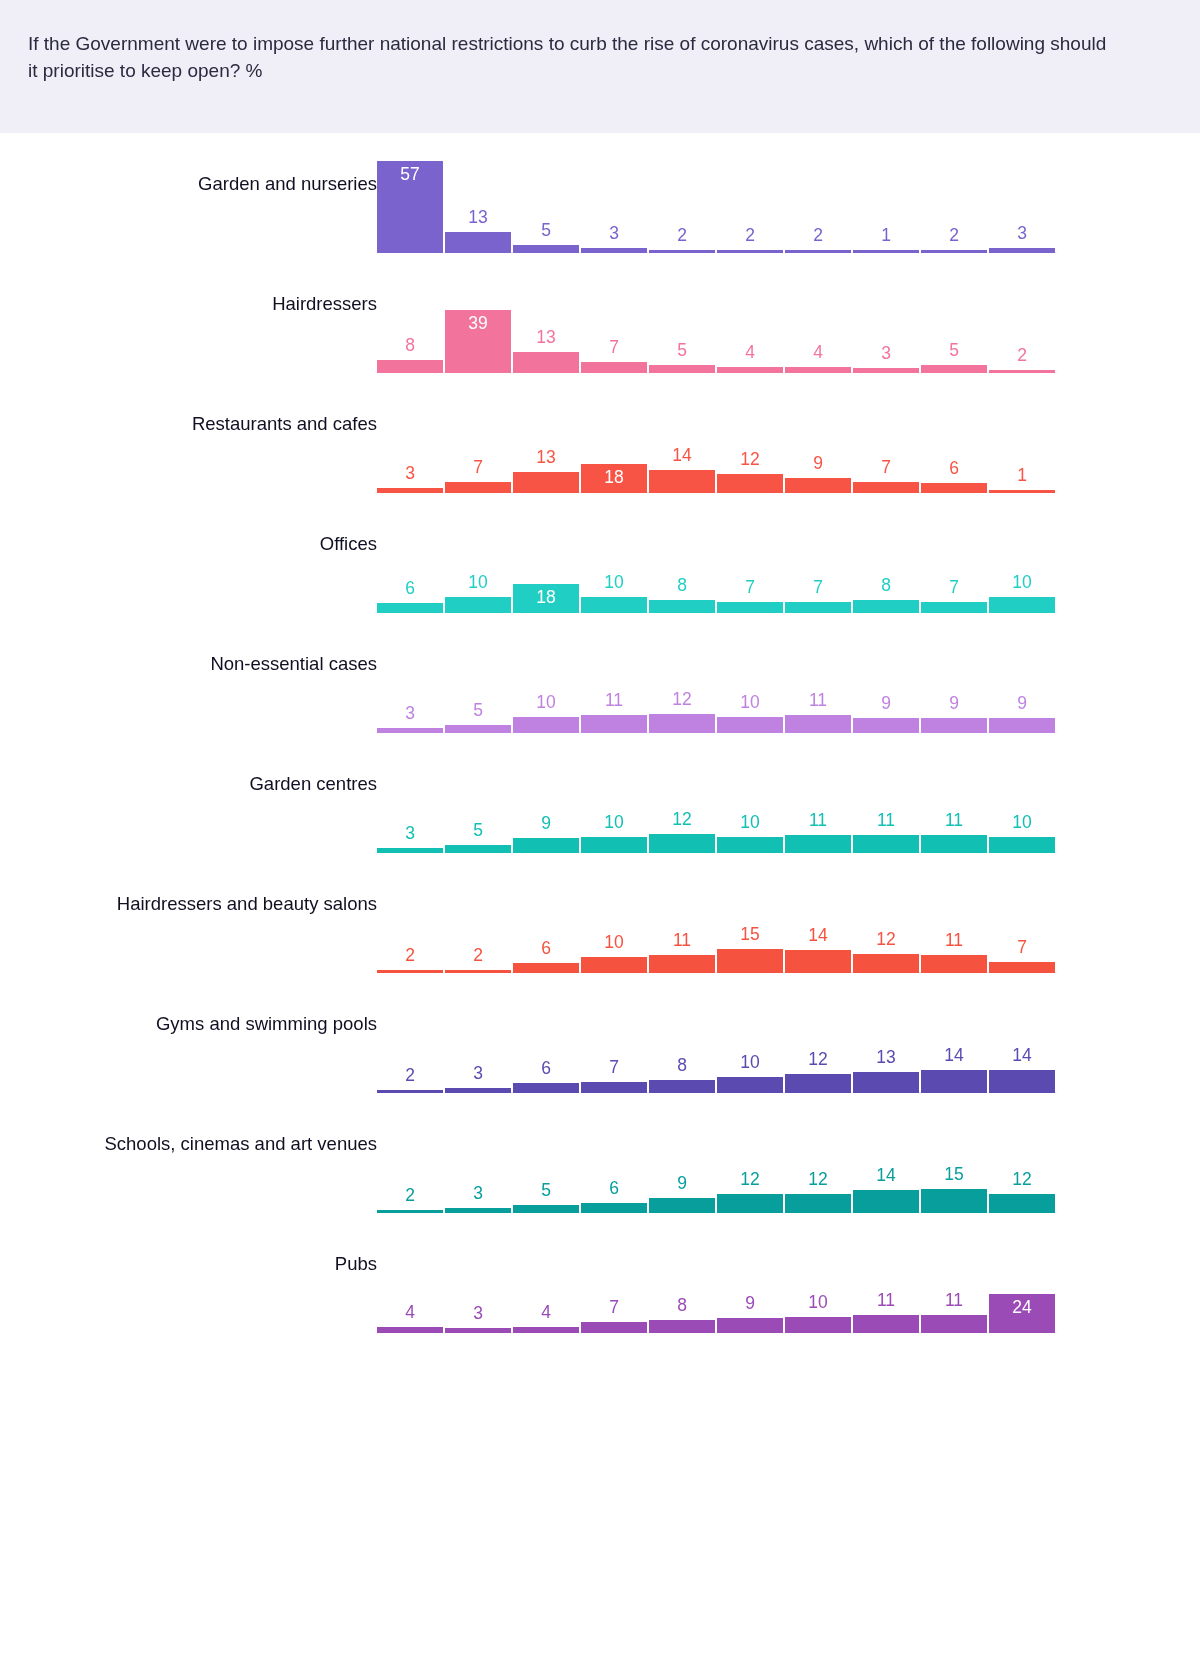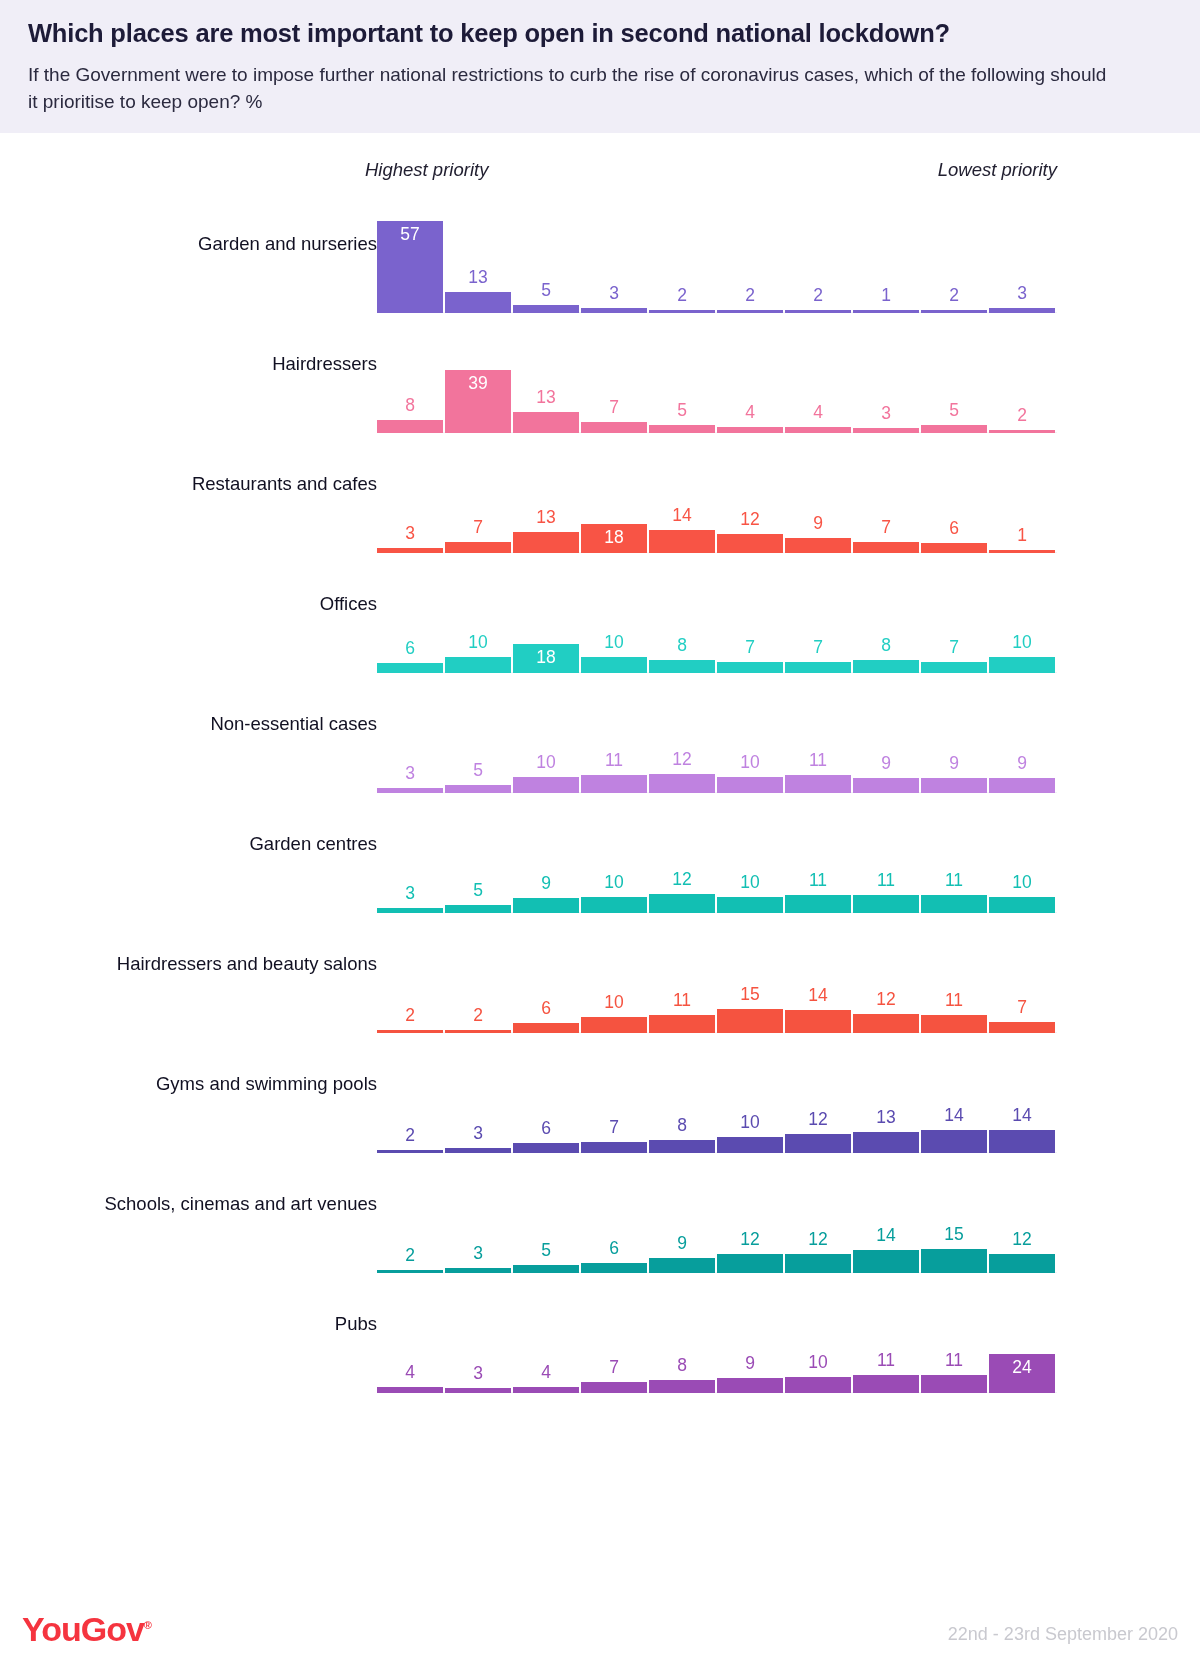--- a/index.html
+++ b/index.html
@@ -151,30 +151,25 @@
     color: #c9c9cf;
     white-space: nowrap;
   }
 </style>
 </head>
 <body>
 
 <div class="page">
 
   <div class="header">
-    <h1>Which places are most important to keep open in second national lockdown?</h1>
     <div class="subtitle">If the Government were to impose further national restrictions to curb the rise of coronavirus cases, which of the following should it prioritise to keep open? %</div>
   </div>
 
   <div class="chart">
 
-    <div class="priority-labels">
-      <span class="priority-highest">Highest priority</span>
-      <span class="priority-lowest">Lowest priority</span>
-    </div>
 
 
     <div class="rows" id="rows">
         <div class="row">
           <div class="row-label">Garden and nurseries</div>
           <div class="plot">
             <div class="baseline"></div>
             <div class="col" style="left: 0px;">
               <div class="bar" style="height: 92px; background: rgb(122, 99, 205);"></div>
               <div class="val inside" style="bottom: 70px;">57</div>
@@ -628,18 +623,14 @@
             <div class="col" style="left: 612px;">
               <div class="bar" style="height: 39px; background: rgb(154, 75, 181);"></div>
               <div class="val inside" style="bottom: 17px;">24</div>
             </div>
           </div>
         </div>
       </div>
 
   </div>
 
-  <div class="footer">
-    <div class="logo"><span>YouGov</span><sup>®</sup></div>
-    <div class="date">22nd - 23rd September 2020</div>
-  </div>
 
 </div>
 
 </body></html>

